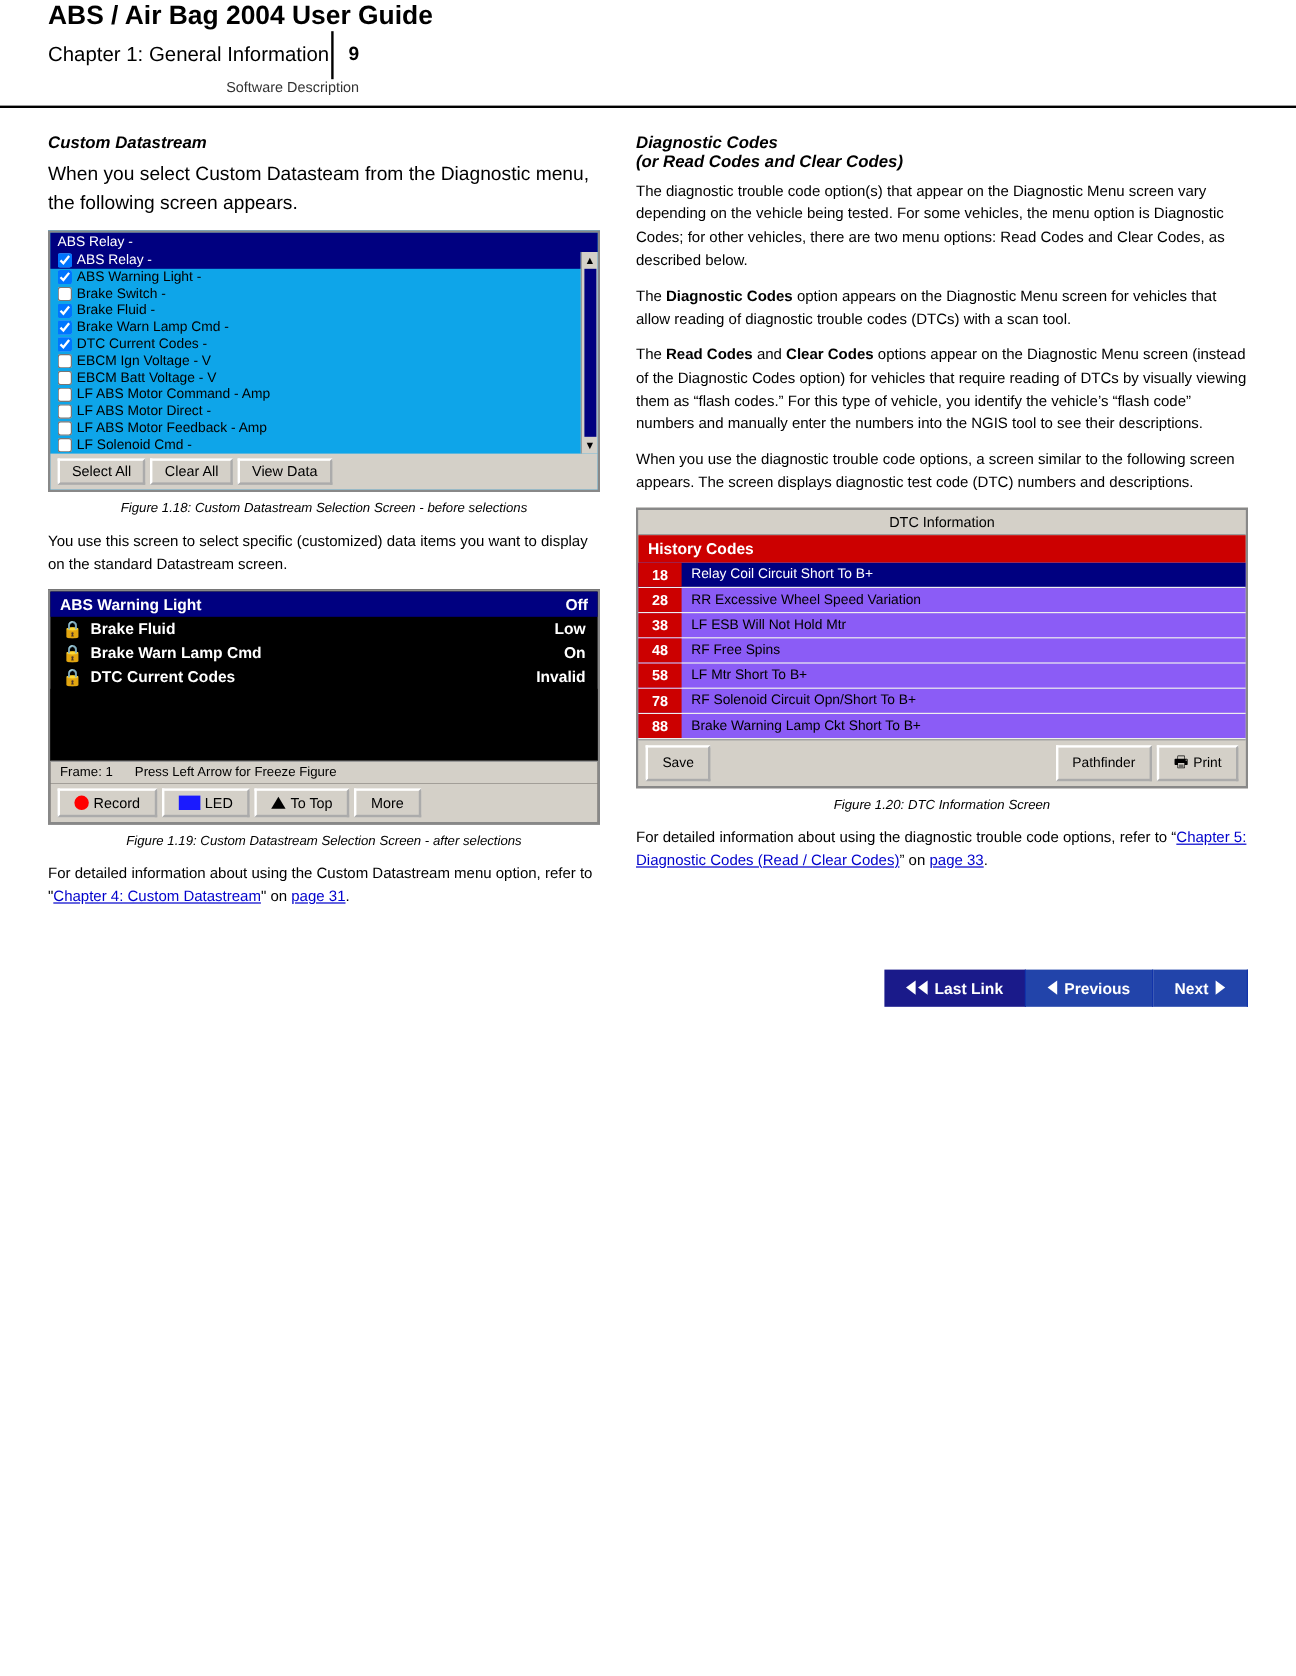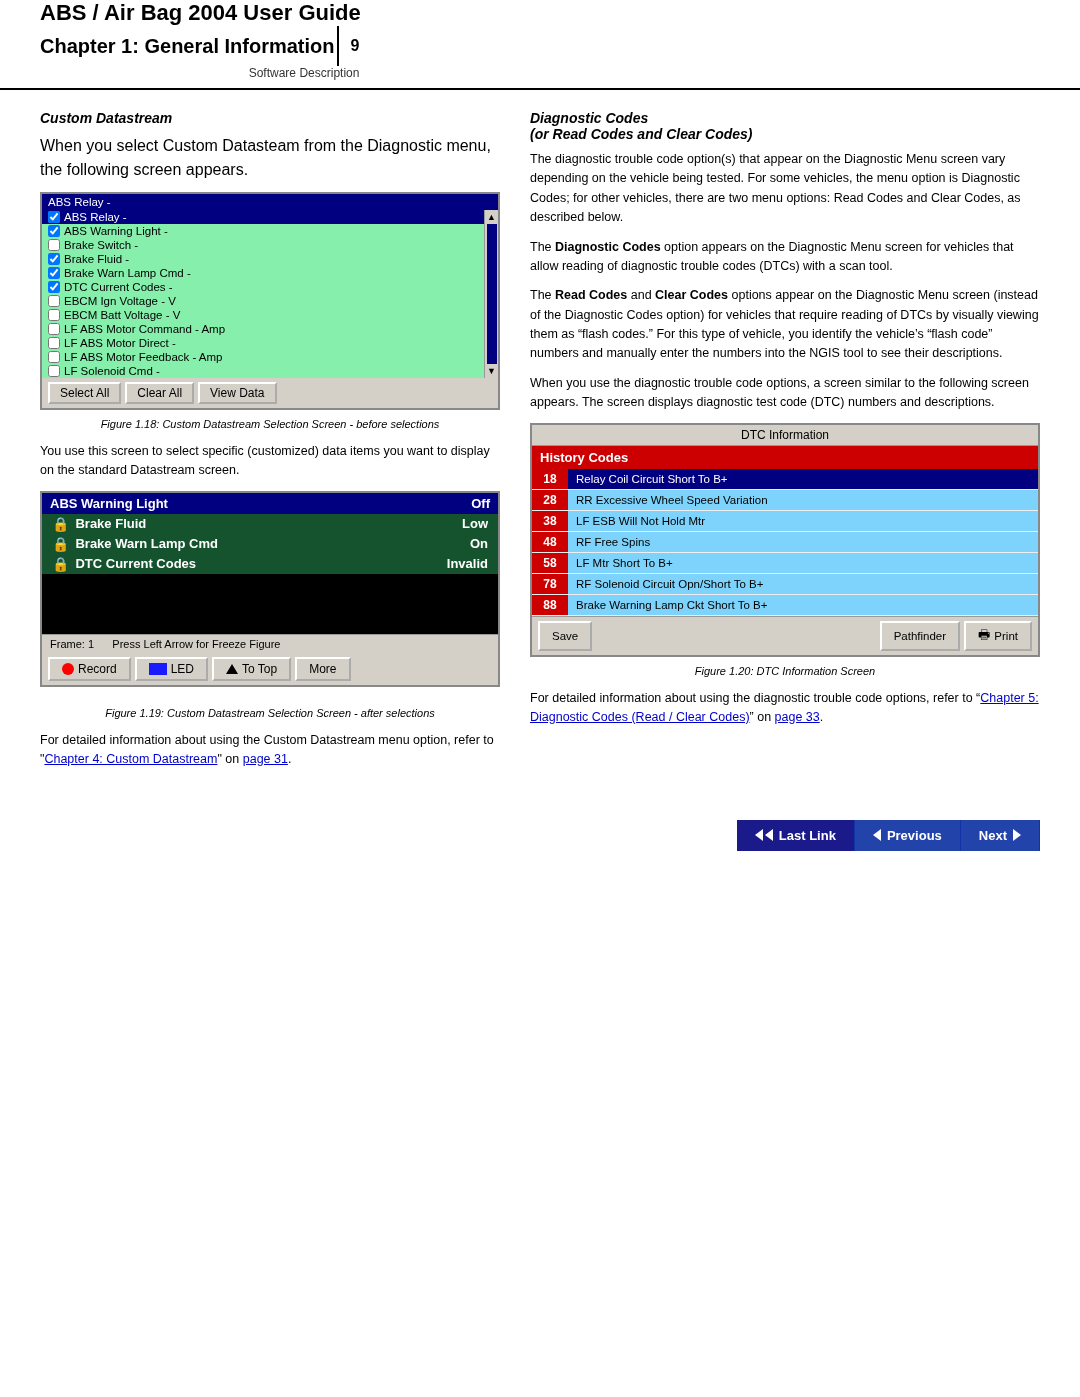--- a/index.html
+++ b/index.html
@@ -23,22 +23,22 @@
       flex-direction: column;
     }
     .header-title {
       font-size: 22px;
       font-weight: bold;
     }
     .header-right {
       text-align: right;
     }
     .header-chapter {
-      font-size: 20px;
-      font-weight: bold;
+      font-size: 17px;
+      font-weight: normal;
     }
     .header-sub {
       font-size: 12px;
       color: #333;
     }
     .page-number {
       font-size: 16px;
       font-weight: bold;
       margin-left: 10px;
     }
@@ -75,21 +75,21 @@
 
     .section-body {
       font-size: 16px;
       line-height: 1.5;
       margin-bottom: 10px;
     }
 
     
     .screen-box {
       border: 2px solid #888;
-      background: #86efac;
+      background: #0ea5e9;
       margin-bottom: 8px;
       font-size: 11.5px;
     }
     .screen-titlebar {
       background: #000080;
       color: #fff;
       padding: 2px 6px;
       font-size: 11.5px;
       display: flex;
       align-items: center;
@@ -127,23 +127,23 @@
     .figure-caption {
       font-size: 11px;
       text-align: center;
       margin-bottom: 12px;
       font-style: italic;
     }
 
     
     .screen2-box {
       border: 2px solid #888;
-      background: #14532d;
-      color: #fff;
-      margin-bottom: 20px;
+      background: #000000;
+      color: #fff;
+      margin-bottom: 8px;
     }
     .screen2-titlebar {
       background: #000080;
       color: #fff;
       padding: 3px 8px;
       display: flex;
       justify-content: space-between;
       align-items: center;
       font-size: 13px;
       font-weight: bold;
@@ -229,21 +229,21 @@
     }
     .dtc-history-header {
       background: #cc0000;
       color: #fff;
       padding: 4px 8px;
       font-size: 13px;
       font-weight: bold;
     }
     .dtc-table {
       width: 100%;
-      background: #7dd3fc;
+      background: #8b5cf6;
     }
     .dtc-row {
       display: flex;
       align-items: center;
       border-bottom: 1px solid #eee;
     }
     .dtc-row.selected {
       background: #000080;
       color: #fff;
     }

